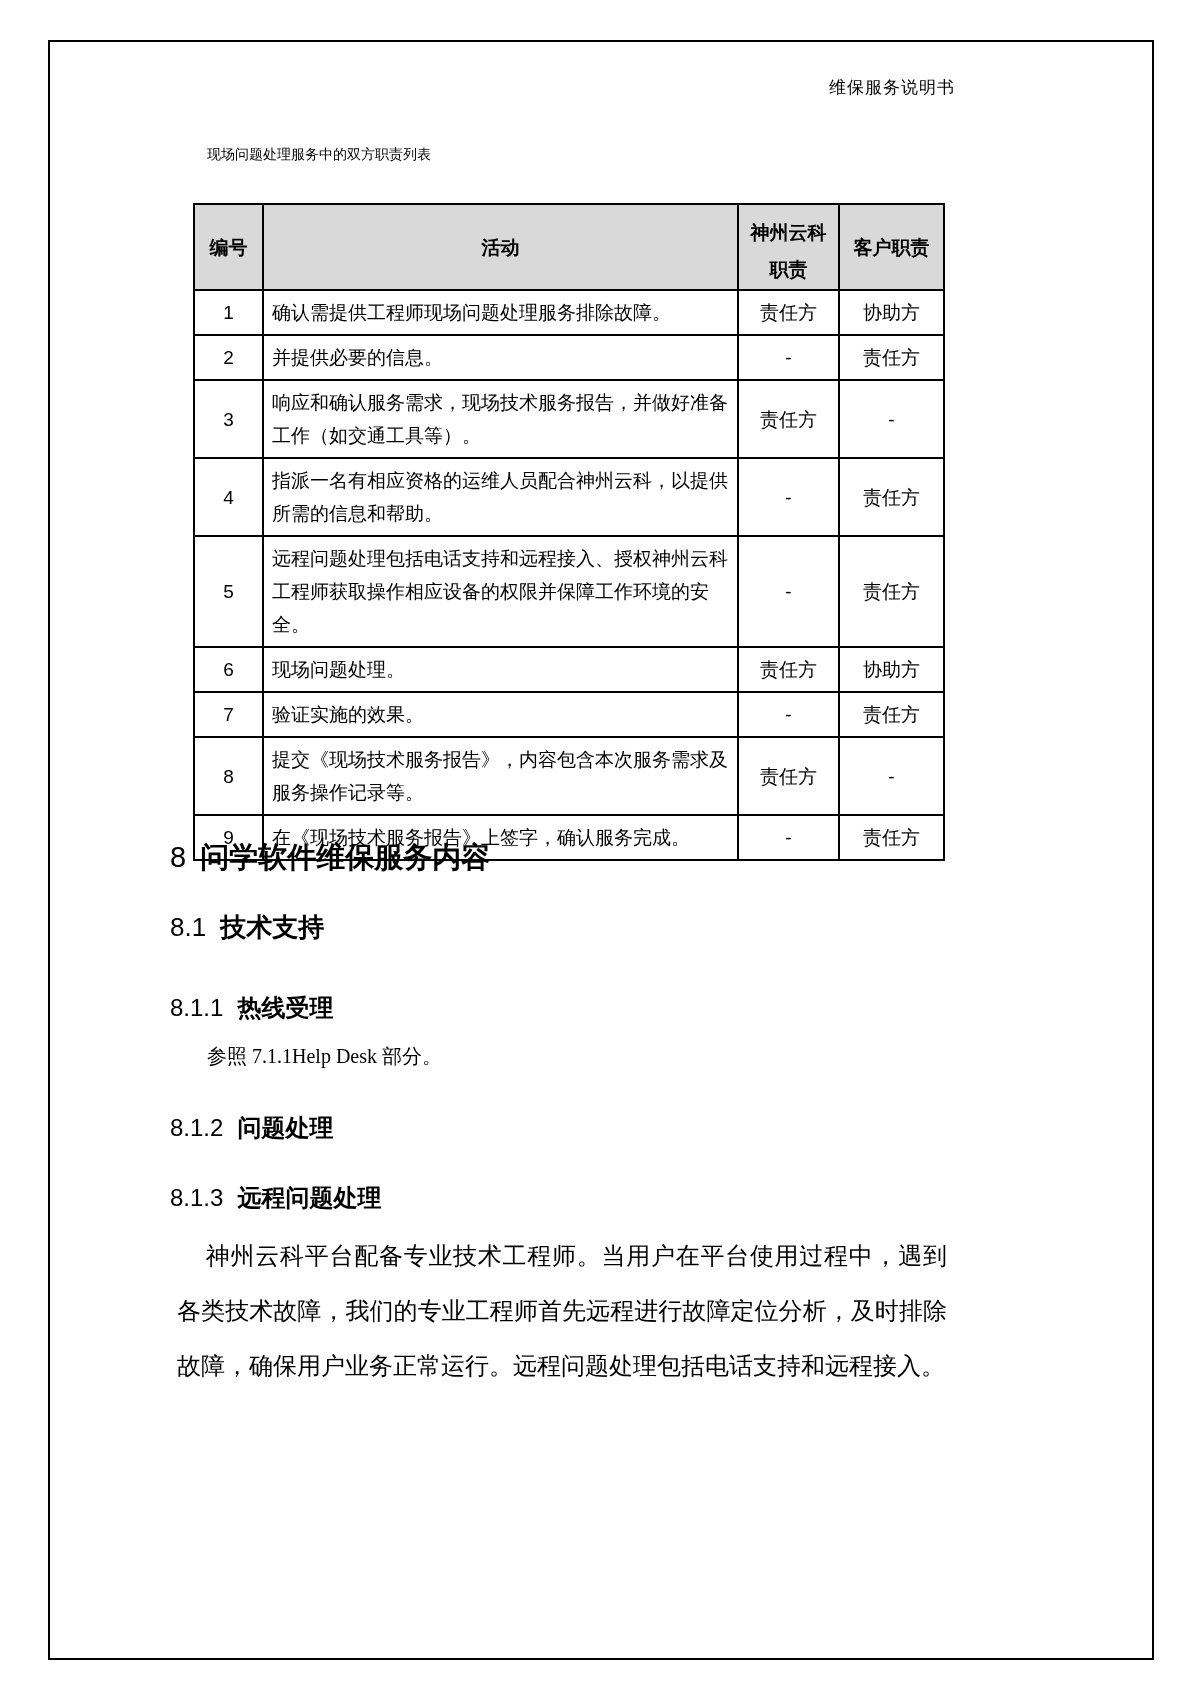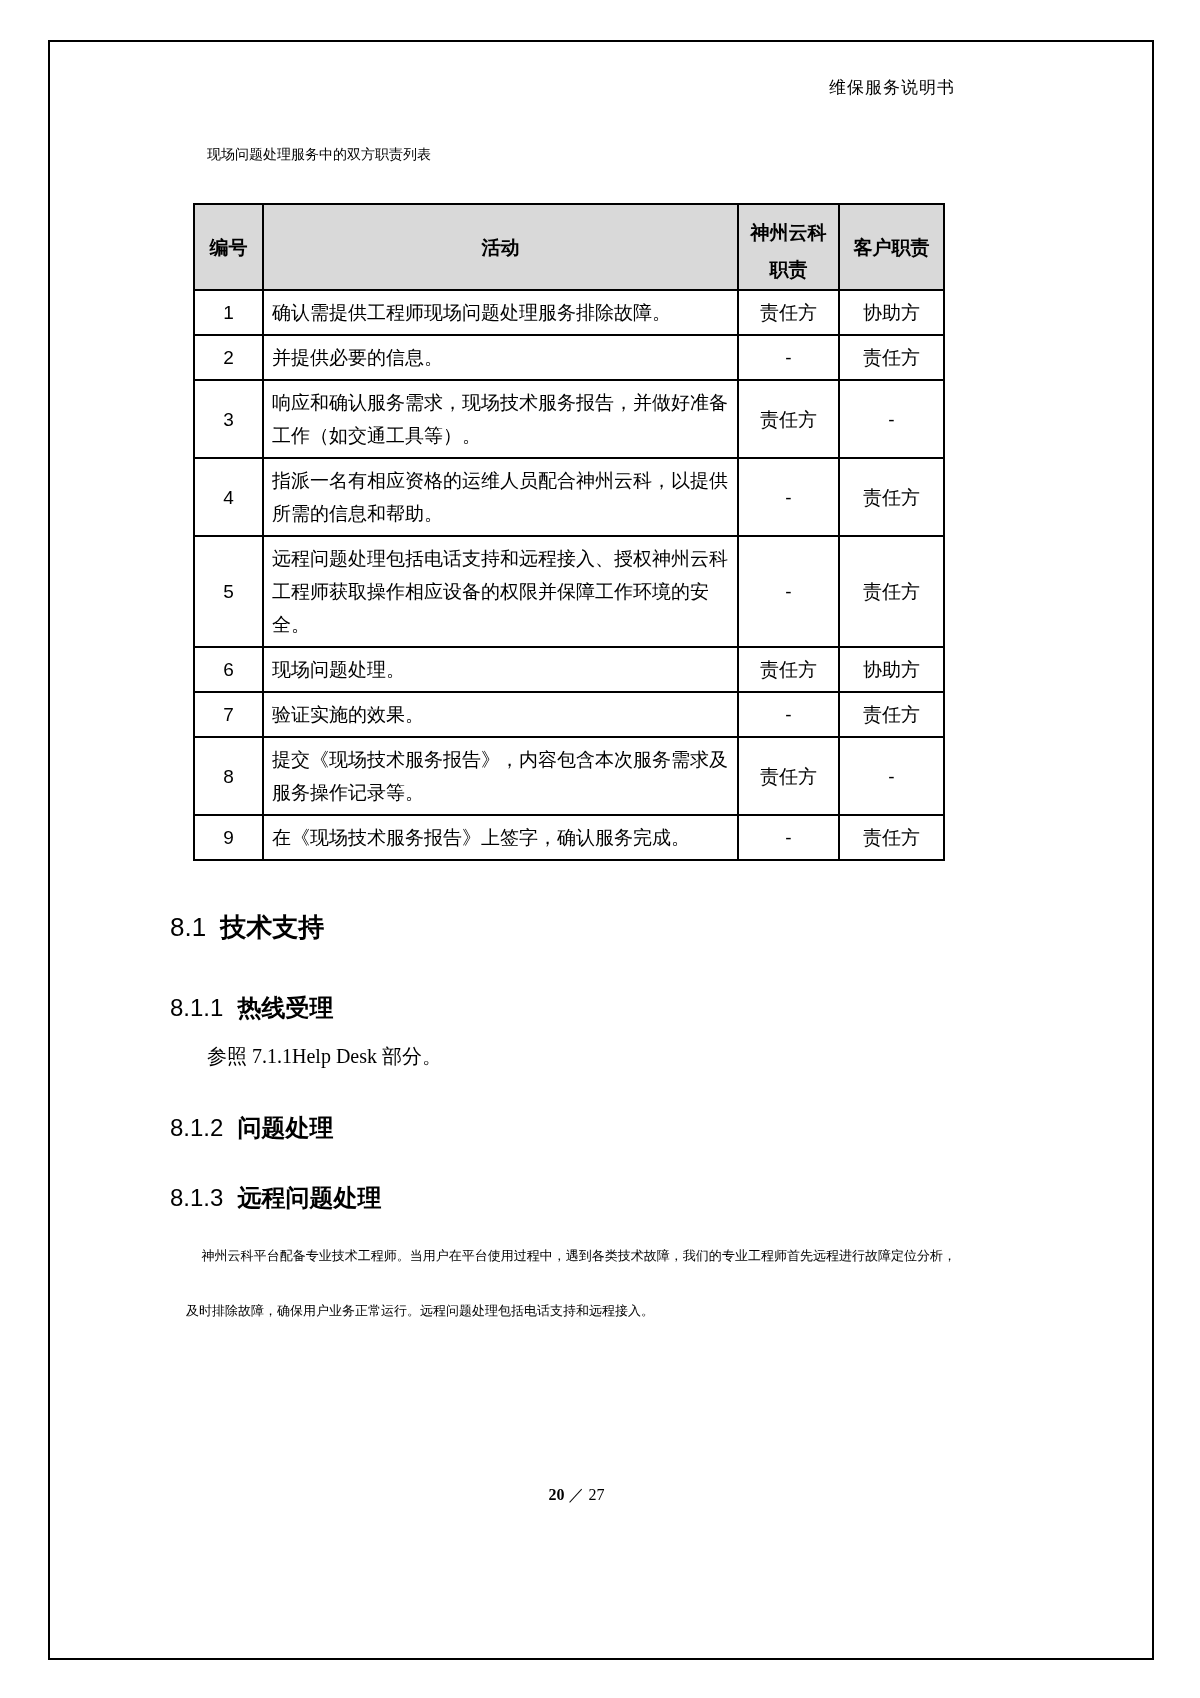--- a/index.html
+++ b/index.html
@@ -41,21 +41,21 @@
   .h2 { font-size:26px; }
   .h3 { font-size:24px;margin-top:12px; }
   .h-num { font-weight:normal; margin-right:14px; }
   .h-title { font-weight:bold; }
 
   .p-serif {
     position:absolute; left:207px; font-family:"Liberation Serif", serif;
     font-size:20px;
   }
   .p-main {
-    position:absolute; left:186px; width:770px; font-size:13px;
+    position:absolute; left:177px; width:770px; font-size:24px;
     line-height:55px; text-align:justify; text-indent:1.2em;
   }
   .footer {
     position:absolute; top:1485px; left:193px; width:767px; text-align:center;
     font-family:"Liberation Serif", serif; font-size:16px;
   }
   .footer .pg { font-weight:bold; }
 </style>
 </head>
 <body>
@@ -138,20 +138,23 @@
         <tr>
           <td class="no">9</td>
           <td class="activity">在《现场技术服务报告》上签字，确认服务完成。</td>
           <td class="vendor">-</td>
           <td class="customer">责任方</td>
         </tr>
       </tbody>
     </table>
   </div>
 
+  <div class="h1" style="top:838px;">
+    <span class="h-num">8</span><span class="h-title">问学软件维保服务内容</span>
+  </div>
 
   <div class="h2" style="top:910px;text-align:right;">
     <span class="h-num">8.1</span><span class="h-title">技术支持</span>
   </div>
 
   <div class="h3" style="top:980px;">
     <span class="h-num">8.1.1</span><span class="h-title">热线受理</span>
   </div>
 
   <div class="p-serif" style="top:1043px;">参照 7.1.1Help Desk 部分。</div>
@@ -159,18 +162,13 @@
   <div class="h3" style="top:1100px;text-align:right;">
     <span class="h-num">8.1.2</span><span class="h-title">问题处理</span>
   </div>
 
   <div class="h3" style="top:1170px;">
     <span class="h-num">8.1.3</span><span class="h-title">远程问题处理</span>
   </div>
 
   <div class="p-main" style="top:1228px;">神州云科平台配备专业技术工程师。当用户在平台使用过程中，遇到各类技术故障，我们的专业工程师首先远程进行故障定位分析，及时排除故障，确保用户业务正常运行。远程问题处理包括电话支持和远程接入。</div>
 
-  <div class="footer">
-    <span class="pg">20</span>
-    <span>／</span>
-    <span>27</span>
-  </div>
 </div>
 
 </body></html>

